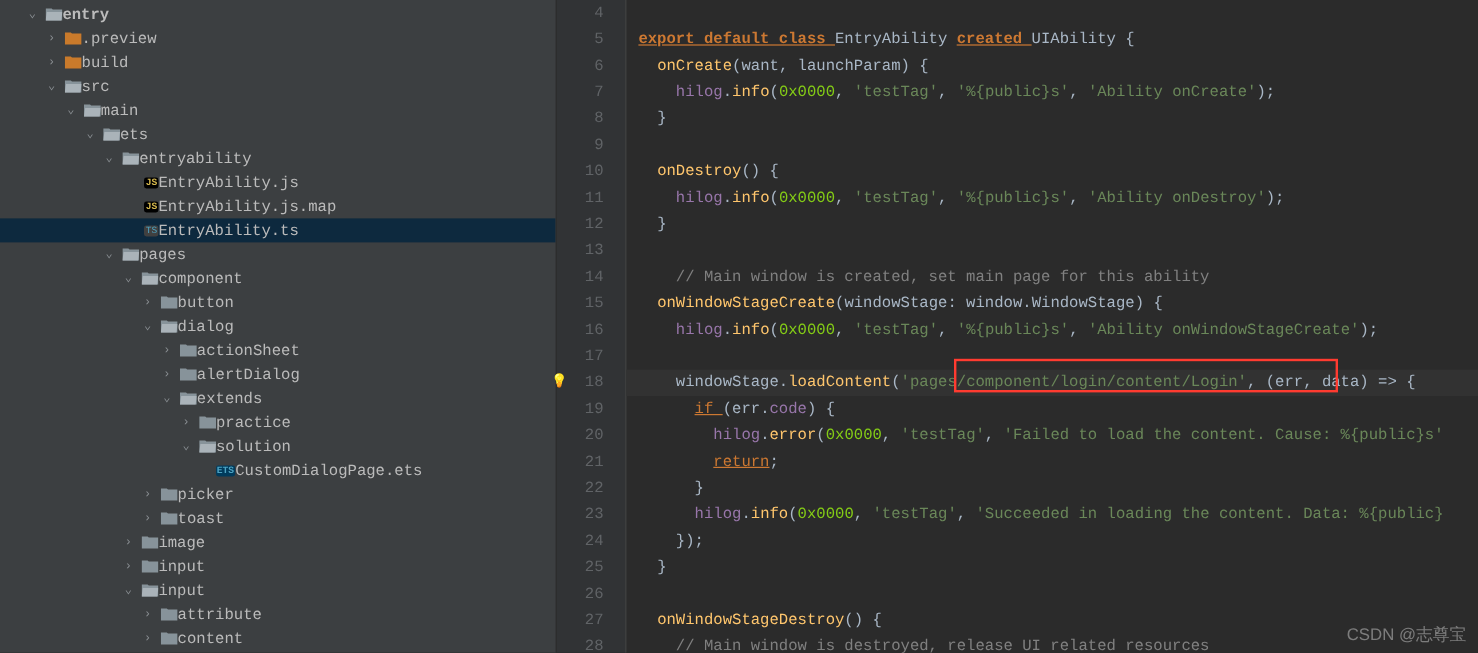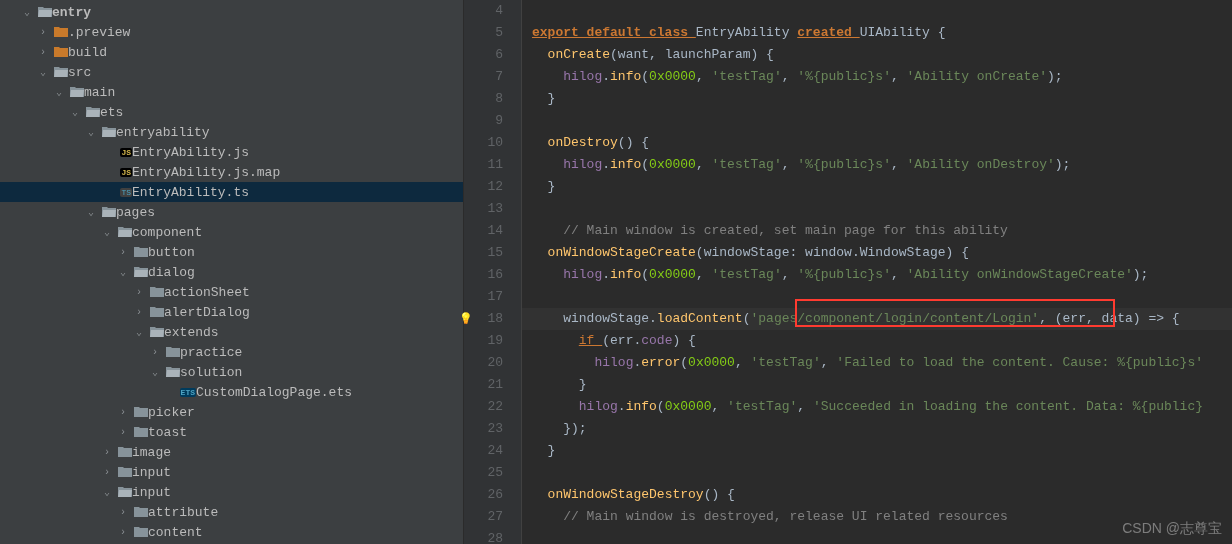--- a/index.html
+++ b/index.html
@@ -441,20 +441,21 @@
         <div class="code-line">    <span class="prop">hilog</span><span class="dot">.</span><span class="fn">info</span><span class="pn">(</span><span class="num">0x0000</span><span class="pn">, </span><span class="str">'testTag'</span><span class="pn">, </span><span class="str">'%{public}s'</span><span class="pn">, </span><span class="str">'Ability onDestroy'</span><span class="pn">);</span></div>
         <div class="code-line">  <span class="pn">}</span></div>
         <div class="code-line"></div>
         <div class="code-line">    <span class="cmt">// Main window is created, set main page for this ability</span></div>
         <div class="code-line">  <span class="fn">onWindowStageCreate</span><span class="pn">(</span><span class="prm">windowStage</span><span class="pn">: </span><span class="type">window</span><span class="dot">.</span><span class="type">WindowStage</span><span class="pn">) {</span></div>
         <div class="code-line">    <span class="prop">hilog</span><span class="dot">.</span><span class="fn">info</span><span class="pn">(</span><span class="num">0x0000</span><span class="pn">, </span><span class="str">'testTag'</span><span class="pn">, </span><span class="str">'%{public}s'</span><span class="pn">, </span><span class="str">'Ability onWindowStageCreate'</span><span class="pn">);</span></div>
         <div class="code-line"></div>
         <div class="code-line current">    <span class="prm">windowStage</span><span class="dot">.</span><span class="fn">loadContent</span><span class="pn">(</span><span class="str">'pages/component/login/content/Login'</span><span class="pn">, (</span><span class="prm">err</span><span class="pn">, </span><span class="prm">data</span><span class="pn">) =&gt; {</span></div>
         <div class="code-line">      <span class="kw">if </span><span class="pn">(</span><span class="prm">err</span><span class="dot">.</span><span class="prop">code</span><span class="pn">) {</span></div>
         <div class="code-line">        <span class="prop">hilog</span><span class="dot">.</span><span class="fn">error</span><span class="pn">(</span><span class="num">0x0000</span><span class="pn">, </span><span class="str">'testTag'</span><span class="pn">, </span><span class="str">'Failed to load the content. Cause: %{public}s'</span></div>
+        <div class="code-line">        <span class="kw">return</span><span class="pn">;</span></div>
         <div class="code-line">      <span class="pn">}</span></div>
         <div class="code-line">      <span class="prop">hilog</span><span class="dot">.</span><span class="fn">info</span><span class="pn">(</span><span class="num">0x0000</span><span class="pn">, </span><span class="str">'testTag'</span><span class="pn">, </span><span class="str">'Succeeded in loading the content. Data: %{public}</span></div>
         <div class="code-line">    <span class="pn">});</span></div>
         <div class="code-line">  <span class="pn">}</span></div>
         <div class="code-line"></div>
         <div class="code-line">  <span class="fn">onWindowStageDestroy</span><span class="pn">() {</span></div>
         <div class="code-line">    <span class="cmt">// Main window is destroyed, release UI related resources</span></div>
       </div>
   </div>
 </div>

